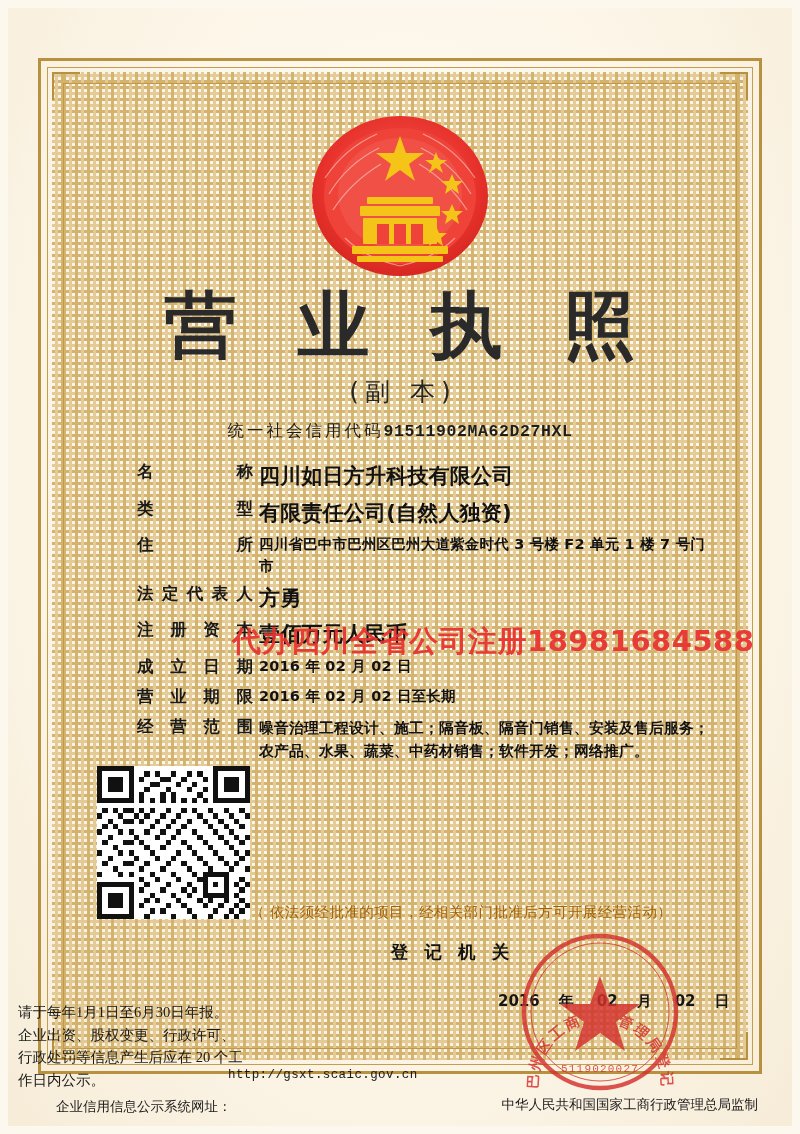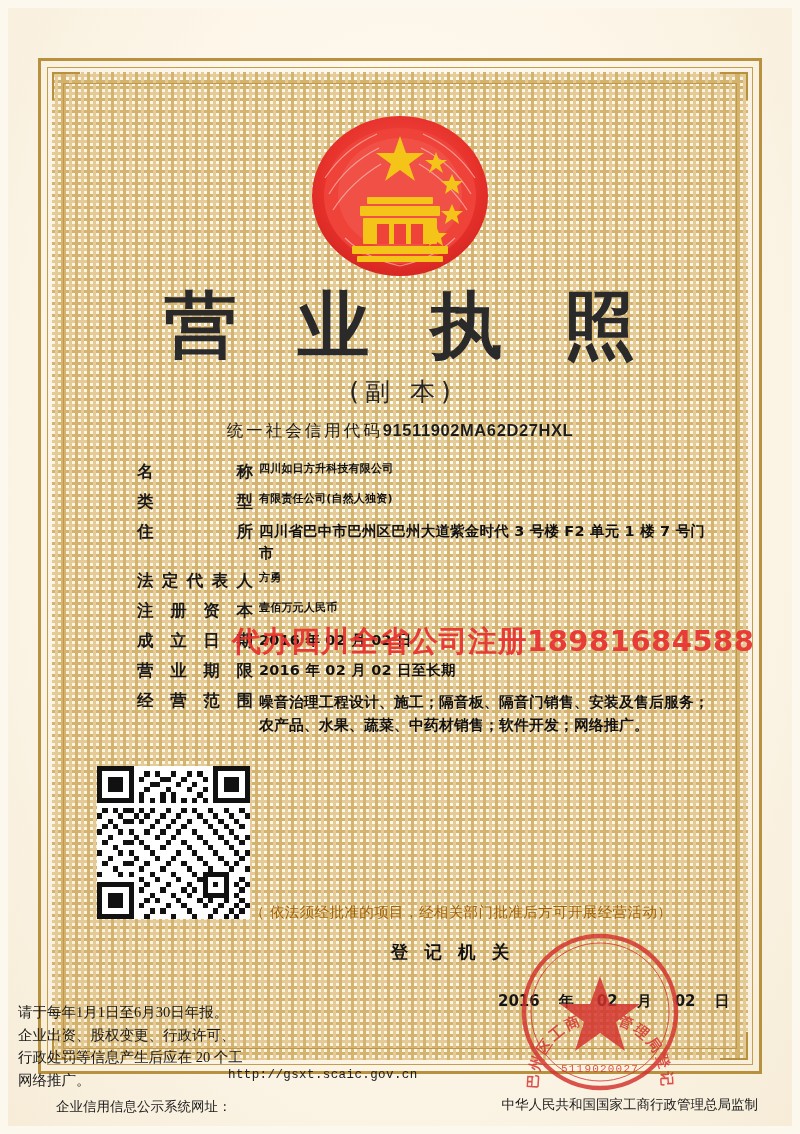--- a/index.html
+++ b/index.html
@@ -127,21 +127,21 @@
     top: 420px;
     left: 0; right: 0;
     text-align: center;
     font-family: "DejaVu Sans", "Liberation Sans", sans-serif;
     font-size: 16.5px;
     letter-spacing: 1.2px;
     color: #1d1d1d;
   }
   #credit-code .label { letter-spacing: 3px; margin-top: 32px; }
   #credit-code .value {
-    font-family: Liberation Sans, sans-serif;
+    font-family: Liberation Mono, monospace;
     font-weight: bold;
     letter-spacing: .6px;
   }
 
   
   #fields {
     position: absolute;
     left: 137px;
     top: 461px;
     width: 580px;
@@ -161,21 +161,21 @@
     color: #1a1a1a;
     display: flex;
     justify-content: space-between;
     letter-spacing: 0;
     padding-right: 6px;
     box-sizing: border-box;
   }
   .field-label span { display: inline-block; }
   .field-value {
     font-family: "DejaVu Sans", "Liberation Sans", sans-serif;
-    font-size: 11px;
+    font-size: 21px;
     font-weight: bold;
     color: #121212;
     line-height: 1.5;
     letter-spacing: .2px;
   }
   .field-value.small { font-size: 14.5px; font-weight: bold; }
   .field-value.scope {
     font-size: 14.8px;
     line-height: 1.62;
     max-width: 455px;
@@ -680,21 +680,21 @@
     <text font-family="'DejaVu Sans','Liberation Sans',sans-serif" font-size="14.5" font-weight="bold" fill="#d4302c" letter-spacing="2.5">
       <textPath href="#sealArcTop" startOffset="50%" text-anchor="middle">巴中市巴州区工商行政管理局登记专用章</textPath>
     </text>
     <text x="82" y="142" text-anchor="middle" font-family="'Liberation Mono','DejaVu Sans Mono',monospace" font-size="11" fill="#d4302c" letter-spacing="1.2">5119020027</text>
   </svg>
 
   <div id="annual-note">
     <div>请于每年1月1日至6月30日年报。</div>
     <div>企业出资、股权变更、行政许可、</div>
     <div>行政处罚等信息产生后应在 20 个工</div>
-    <div>网络推广。</div>
+    <div>作日内公示。</div>
   </div>
 
   <div id="publicity-label">企业信用信息公示系统网址：</div>
   <div id="publicity-url">http://gsxt.scaic.gov.cn</div>
   <div id="issuer">中华人民共和国国家工商行政管理总局监制</div>
 
   <div id="watermark">代办四川全省公司注册18981684588</div>
 </div>
 
 </body></html>

